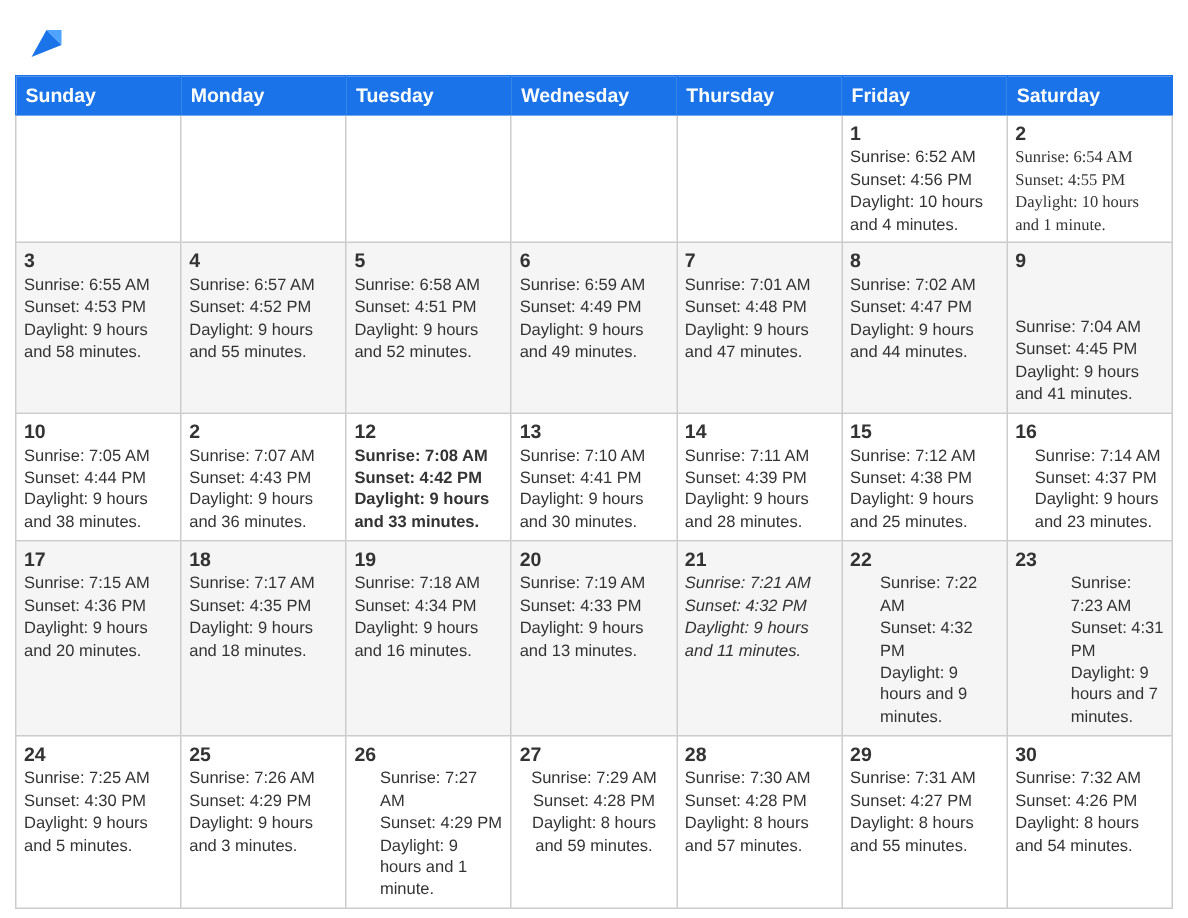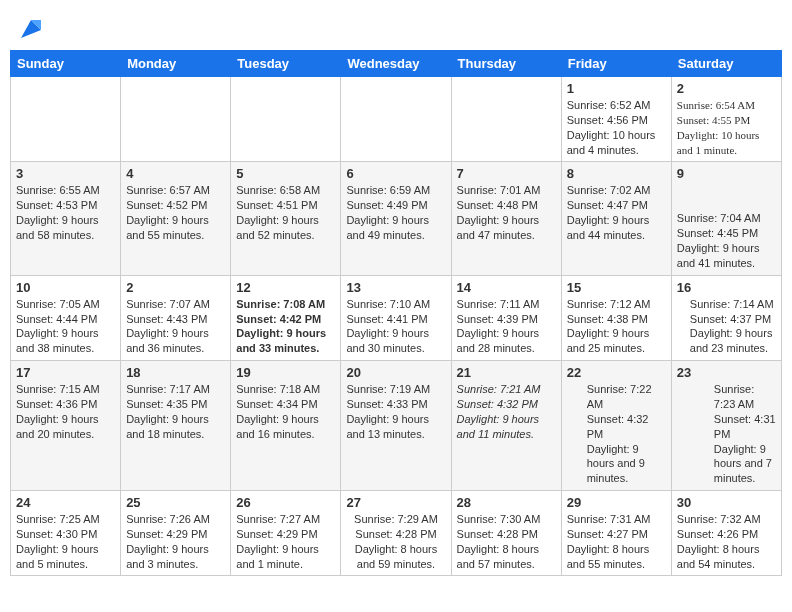--- a/index.html
+++ b/index.html
@@ -225,21 +225,21 @@
 Daylight: 9 hours and 5 minutes.</div>
           </td>
           <td>
             <span class="day-num">25</span>
             <div class="day-info" style="white-space: pre-line;">Sunrise: 7:26 AM
 Sunset: 4:29 PM
 Daylight: 9 hours and 3 minutes.</div>
           </td>
           <td>
             <span class="day-num">26</span>
-            <div class="day-info" style="white-space: pre-line;">Sunrise: 7:27 AM
+            <div class="day-info" style="white-space: pre-line; margin-left: 17px;">Sunrise: 7:27 AM
 Sunset: 4:29 PM
 Daylight: 9 hours and 1 minute.</div>
           </td>
           <td>
             <span class="day-num">27</span>
             <div class="day-info" style="white-space: pre-line; text-align: center;">Sunrise: 7:29 AM
 Sunset: 4:28 PM
 Daylight: 8 hours and 59 minutes.</div>
           </td>
           <td>

